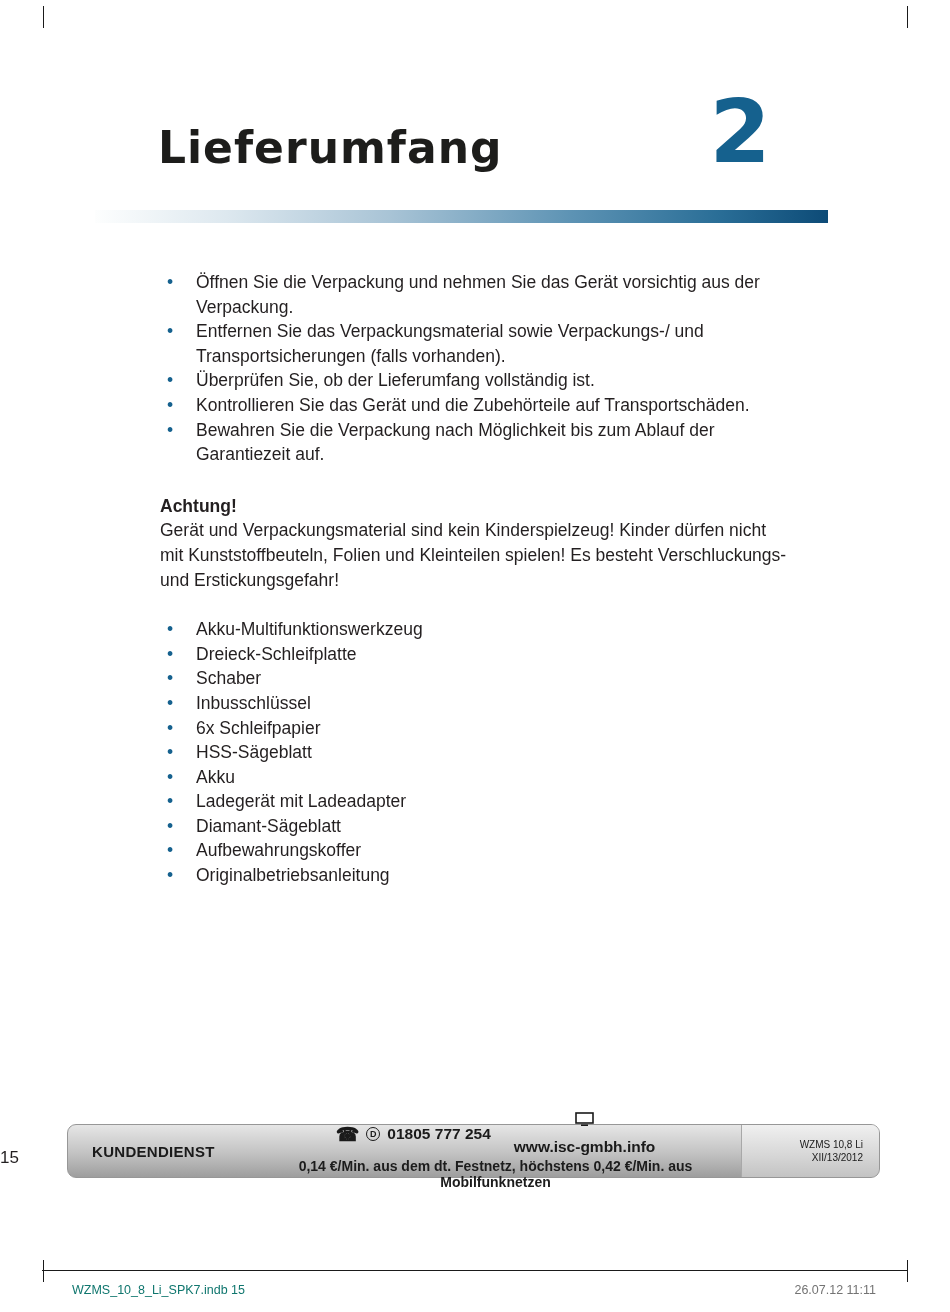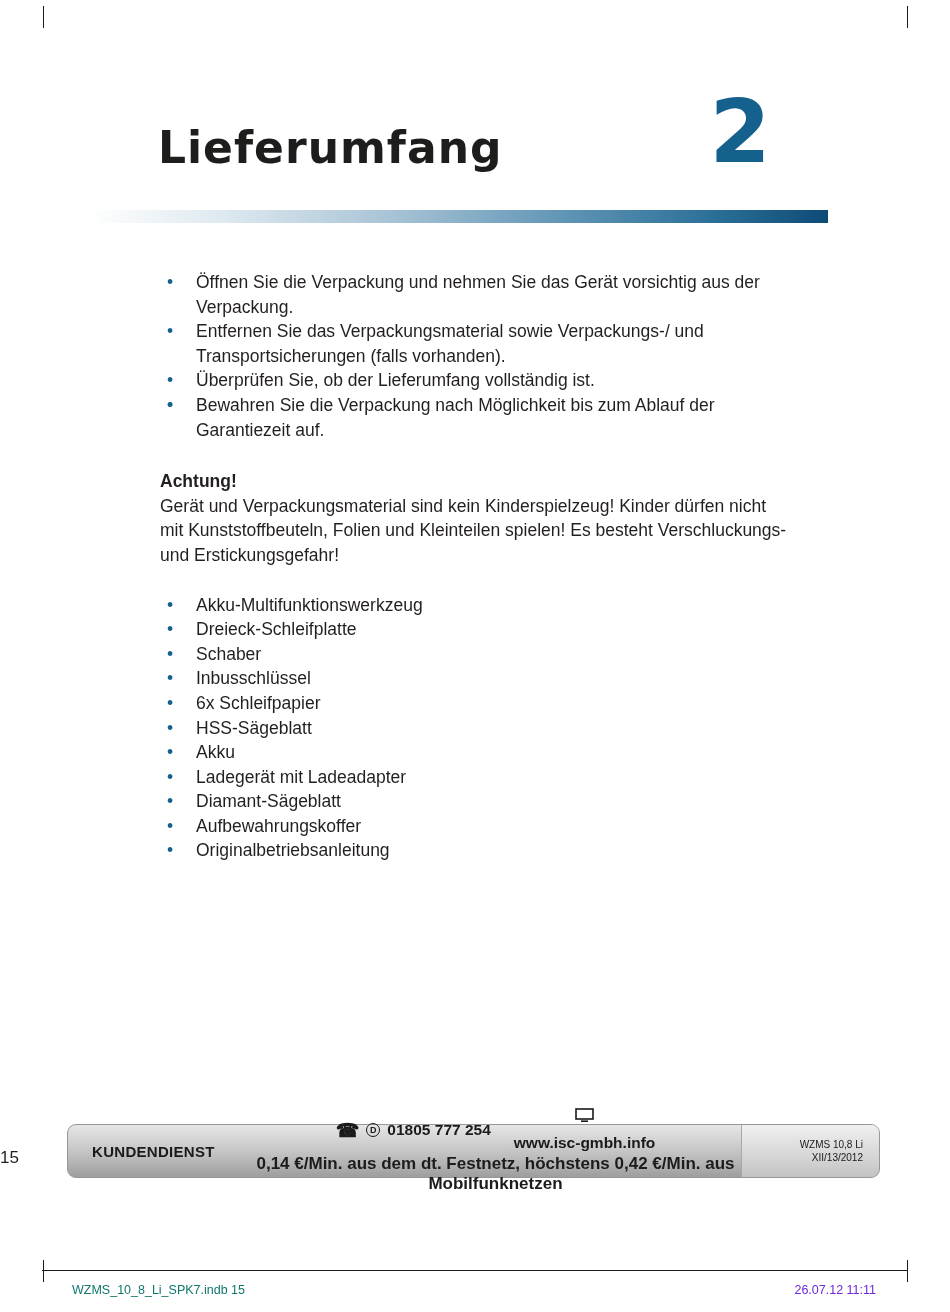--- a/index.html
+++ b/index.html
@@ -69,33 +69,33 @@
   .service-mid { flex: 1; display: flex; flex-direction: column; justify-content: center; align-items: center; gap: 2px; }
   .service-row { display: flex; align-items: center; gap: 8px; font-size: 15.5px; font-weight: bold; }
   .phone-group, .web-group { display: flex; align-items: center; gap: 7px; }
   .web-group { margin-left: 15px; flex-direction: column; }
   .phone-icon { font-size: 19px; line-height: 1; }
   .circle-d-icon {
     display: inline-flex; align-items: center; justify-content: center;
     width: 14px; height: 14px; border: 1.4px solid #1a1a1a; border-radius: 50%;
     font-size: 9px; font-weight: bold; line-height: 1;
   }
-  .service-note { font-size: 17px; font-weight: bold; color: #1c1c1c; }
+  .service-note { font-size: 14px; font-weight: bold; color: #1c1c1c; }
   .service-right {
     width: 138px; display: flex; flex-direction: column; justify-content: center;
     align-items: flex-end; padding-right: 16px; gap: 2px;
     background: linear-gradient(180deg, #f0f0f0 0%, #d6d6d6 60%, #c3c3c3 100%);
     border-left: 1px solid #a8a8a8;
     border-radius: 0 8px 8px 0;
     font-size: 10px;
   }
 
   
   .print-left  { position: absolute; left: 72px;  top: 1283px; font-size: 12.5px; color: #0f766e; }
-  .print-right { position: absolute; right: 74px; top: 1283px; font-size: 12.5px; color: #6d28d9; }
+  .print-right { position: absolute; right: 74px; top: 1283px; font-size: 12.5px; color: #737373; }
 </style>
 </head>
 <body>
 
 <div class="page">
 
   <div class="crop-v crop-top-left"></div>
   <div class="crop-v crop-top-right"></div>
   <div class="crop-v crop-bot-left"></div>
   <div class="crop-v crop-bot-right"></div>
@@ -115,20 +115,21 @@
       <div class="bullet-item">
         <span class="bullet-dot accent" style="color: rgb(21, 97, 142);">•</span>
         <span>Entfernen Sie das Verpackungsmaterial sowie Verpackungs-/ und Transportsicherungen (falls vorhanden).</span>
       </div>
       <div class="bullet-item">
         <span class="bullet-dot accent" style="color: rgb(21, 97, 142);">•</span>
         <span>Überprüfen Sie, ob der Lieferumfang vollständig ist.</span>
       </div>
       <div class="bullet-item">
         <span class="bullet-dot accent" style="color: rgb(21, 97, 142);">•</span>
+        <span>Kontrollieren Sie das Gerät und die Zubehörteile auf Transportschä­den.</span>
       </div>
       <div class="bullet-item">
         <span class="bullet-dot accent" style="color: rgb(21, 97, 142);">•</span>
         <span>Bewahren Sie die Verpackung nach Möglichkeit bis zum Ablauf der Garantiezeit auf.</span>
       </div>
     </div>
 
     <div class="warning-heading">Achtung!</div>
     <div class="warning-text">Gerät und Verpackungsmaterial sind kein Kinderspielzeug! Kinder dürfen nicht mit Kunststoffbeuteln, Folien und Kleinteilen spielen! Es besteht Verschluckungs- und Erstickungsgefahr!</div>
 

